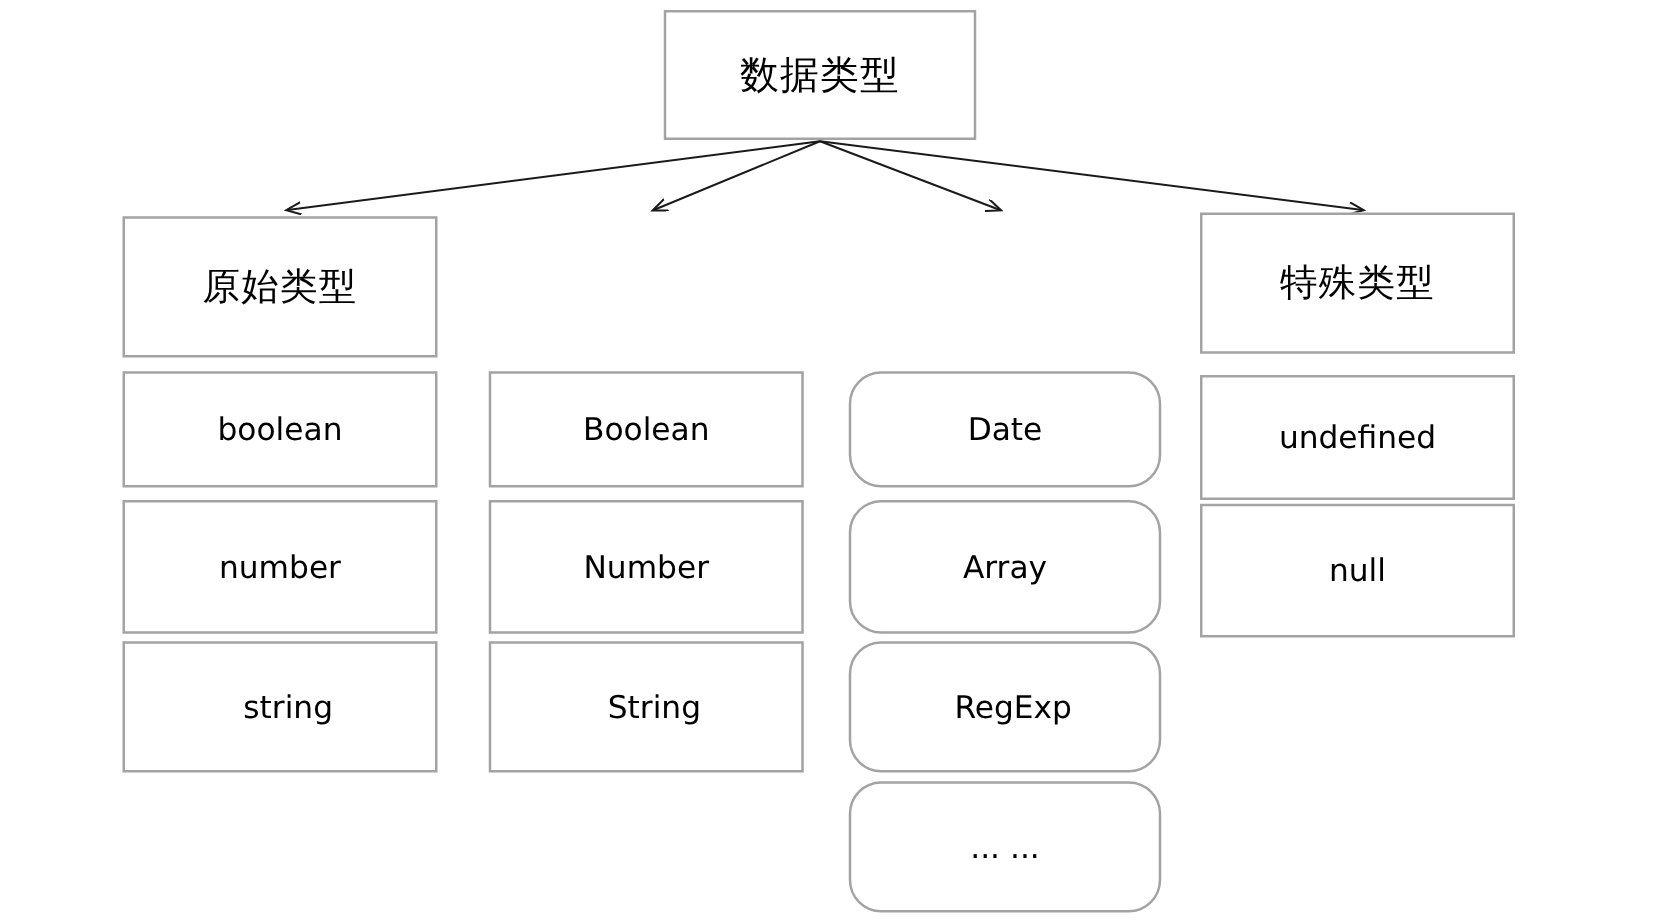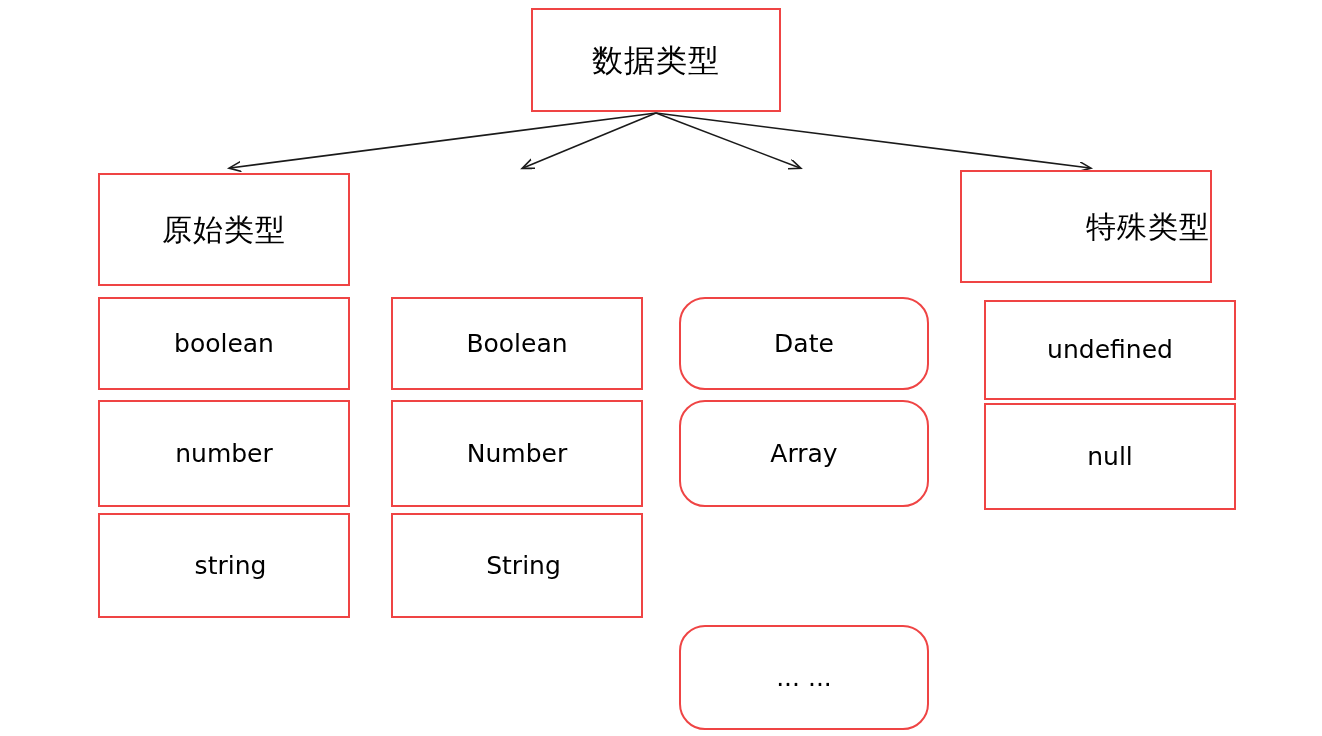--- a/index.html
+++ b/index.html
@@ -23,21 +23,21 @@
     left: 0;
     top: 0;
     width: 1322px;
     height: 736px;
     pointer-events: none;
   }
   .node {
     position: absolute;
     box-sizing: border-box;
     background: #ffffff;
-    border: 2px solid #ef4444;
+    border: 2px solid #a3a3a3;
     display: flex;
     align-items: center;
     justify-content: center;
     text-align: center;
     z-index: 2;
   }
   .node-label {
     display: block;
     line-height: 1.1;
   }
@@ -57,26 +57,26 @@
   .node.category .node-label {
     font-size: 30px;
     letter-spacing: 1px;
   }
   .node.leaf .node-label {
     font-size: 25px;
   }
   .node.cat-0 { left: 98px;  top: 173px; width: 252px; }
   .node.cat-1 { left: 391px; top: 171px; width: 252px; }
   .node.cat-2 { left: 679px; top: 171px; width: 250px; }
-  .node.cat-3 { left: 960px; top: 170px; width: 252px; justify-content: flex-end; }
+  .node.cat-3 { left: 960px; top: 170px; width: 252px; }
 
   .col-0 { left: 98px;  width: 252px; }
   .col-1 { left: 391px; width: 252px; }
   .col-2 { left: 679px; width: 250px; border-radius: 26px; }
-  .col-3 { left: 984px; width: 252px; }
+  .col-3 { left: 960px; width: 252px; }
 
   .r-0 { top: 297px; height: 93px; text-align: center; }
   .r-1 { top: 400px; height: 107px; }
   .r-2 { top: 513px; height: 105px; padding-left: 13px; }
   .r-3 { top: 625px; height: 105px; }
 
   .c3r-0 { top: 300px; height: 100px; }
   .c3r-1 { top: 403px; height: 107px; }
 </style>
 </head>
@@ -126,20 +126,23 @@
   <div class="node leaf col-1 r-2">
     <span class="node-label">String</span>
   </div>
 
   <div class="node leaf col-2 r-0">
     <span class="node-label">Date</span>
   </div>
   <div class="node leaf col-2 r-1">
     <span class="node-label">Array</span>
   </div>
+  <div class="node leaf col-2 r-2">
+    <span class="node-label">RegExp</span>
+  </div>
   <div class="node leaf col-2 r-3">
     <span class="node-label">... ...</span>
   </div>
 
   <div class="node leaf col-3 c3r-0">
     <span class="node-label">undefined</span>
   </div>
   <div class="node leaf col-3 c3r-1">
     <span class="node-label">null</span>
   </div>

